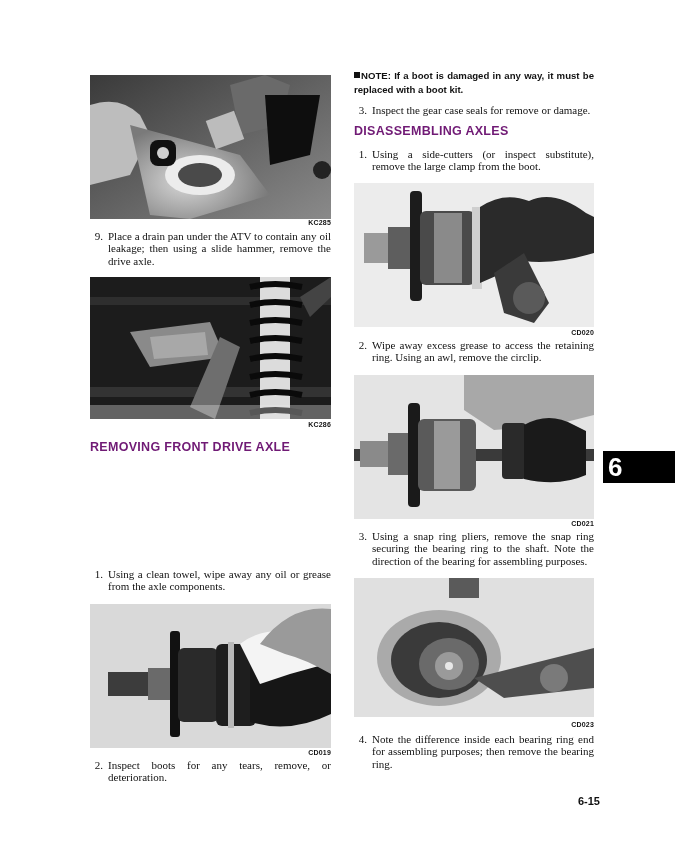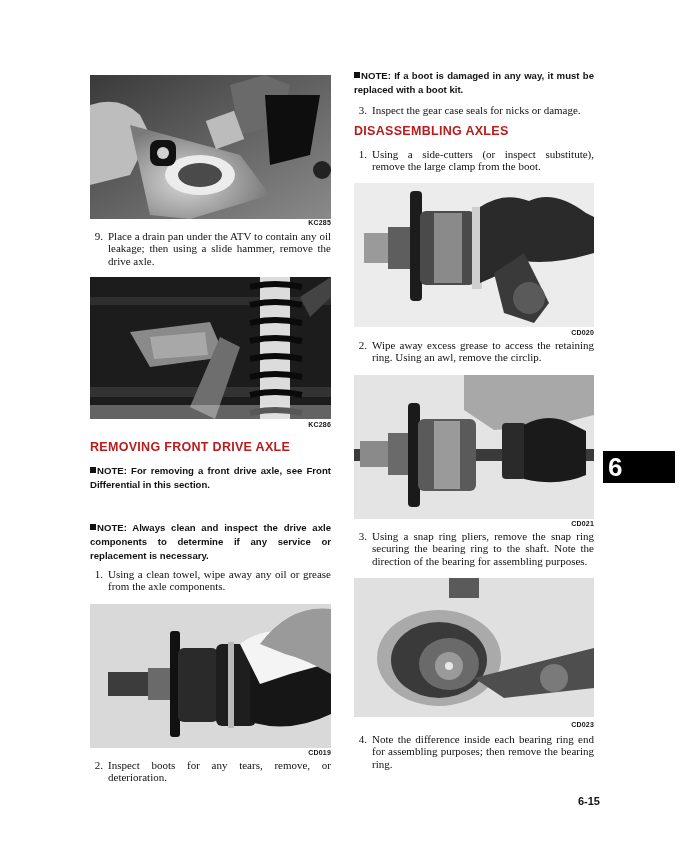--- a/index.html
+++ b/index.html
@@ -7,21 +7,21 @@
   .page { position: absolute; left: 0; top: 0; width: 684px; height: 864px; background: #fff; }
 
   .photo { position: absolute; overflow: hidden; }
   .photo svg { display: block; width: 100%; height: 100%; }
   .fig-id { position: absolute; font-family: "Liberation Sans", sans-serif; font-weight: bold; font-size: 7px; text-align: right; letter-spacing: 0.2px; color: #111; }
 
   .step { position: absolute; font-family: "Liberation Serif", serif; font-size: 11px; line-height: 12.4px; text-align: justify; color: #111; }
   .step .num { position: absolute; left: 0; top: 0; width: 13px; text-align: right; }
   .step .txt { display: block; margin-left: 18px; text-align: justify; }
 
-  .heading { position: absolute; font-family: "Liberation Sans", sans-serif; font-weight: bold; font-size: 12.5px; letter-spacing: 0.3px; color: #b91c1c; white-space: nowrap; }
+  .heading { position: absolute; font-family: "Liberation Sans", sans-serif; font-weight: bold; font-size: 12.5px; letter-spacing: 0.3px; color: #701a75; white-space: nowrap; }
   .note { position: absolute; font-family: "Liberation Sans", sans-serif; font-weight: bold; font-size: 9.6px; line-height: 14px; text-align: justify; color: #111; }
   .note .sq { display: inline-block; width: 6px; height: 6px; background: #111; margin-right: 1px; vertical-align: 1px; }
 
   .tab { position: absolute; left: 603px; top: 451px; width: 72px; height: 32px; background: #000; }
   .tab span { position: absolute; left: 5px; top: 1px; color: #fff; font-family: "Liberation Sans", sans-serif; font-weight: bold; font-size: 26px; line-height: 30px; }
 
   .pagenum { position: absolute; left: 560px; top: 795px; width: 40px; text-align: right; font-family: "Liberation Sans", sans-serif; font-weight: bold; font-size: 11px; color: #111; }
 </style>
 </head>
 <body>
@@ -80,30 +80,22 @@
           <path d="M160 136 Q185 130 212 136"></path>
       </g>
       <path d="M210 20 L241 0 L241 20 L220 40 Z" fill="#444"></path>
       <rect x="0" y="128" width="241" height="14" fill="#e8e8e8" opacity="0.35"></rect>
     </svg>
   </div>
   <div class="fig-id" style="left:280px; top:421px; width:51px;">KC286</div>
 
   <div class="heading" style="left:90px; top:440px;text-align:right;">REMOVING FRONT DRIVE AXLE</div>
 
-  <div class="note" style="left:90px; top:464px; width:241px;">
-    <span class="sq"></span><span>NOTE:</span>
-    <span>For removing a front drive axle, see Front Differential in this section.</span>
-  </div>
-
-
-  <div class="note" style="left:90px; top:521px; width:241px;">
-    <span class="sq"></span><span>NOTE:</span>
-    <span>Always clean and inspect the drive axle components to determine if any service or replacement is necessary.</span>
-  </div>
+
+
 
   <div class="step" style="left:90px; top:568px; width:241px;">
     <span class="num">1.</span>
     <span class="txt">Using a clean towel, wipe away any oil or grease from the axle components.</span>
   </div>
 
   <div class="photo" style="left:90px; top:604px; width:241px; height:144px;">
     <svg viewBox="0 0 241 144" preserveAspectRatio="none">
       <rect width="241" height="144" fill="#d9d9d9"></rect>
       <rect x="18" y="68" width="40" height="24" fill="#3c3c3c"></rect>
@@ -124,21 +116,21 @@
     <span class="txt">Inspect boots for any tears, remove, or deterioration.</span>
   </div>
 
   <div class="note" style="left:354px; top:69px; width:240px;">
     <span class="sq"></span><span>NOTE:</span>
     <span>If a boot is damaged in any way, it must be replaced with a boot kit.</span>
   </div>
 
   <div class="step" style="left:354px; top:104px; width:240px;">
     <span class="num">3.</span>
-    <span class="txt">Inspect the gear case seals for nicks or damage.</span>
+    <span class="txt">Inspect the gear case seals for remove or damage.</span>
   </div>
 
   <div class="heading" style="left:354px; top:124px;">DISASSEMBLING AXLES</div>
 
   <div class="step" style="left:354px; top:148px; width:240px;">
     <span class="num">1.</span>
     <span class="txt">Using a side-cutters (or inspect substitute), remove the large clamp from the boot.</span>
   </div>
 
   <div class="photo" style="left:354px; top:183px; width:240px; height:144px;">

